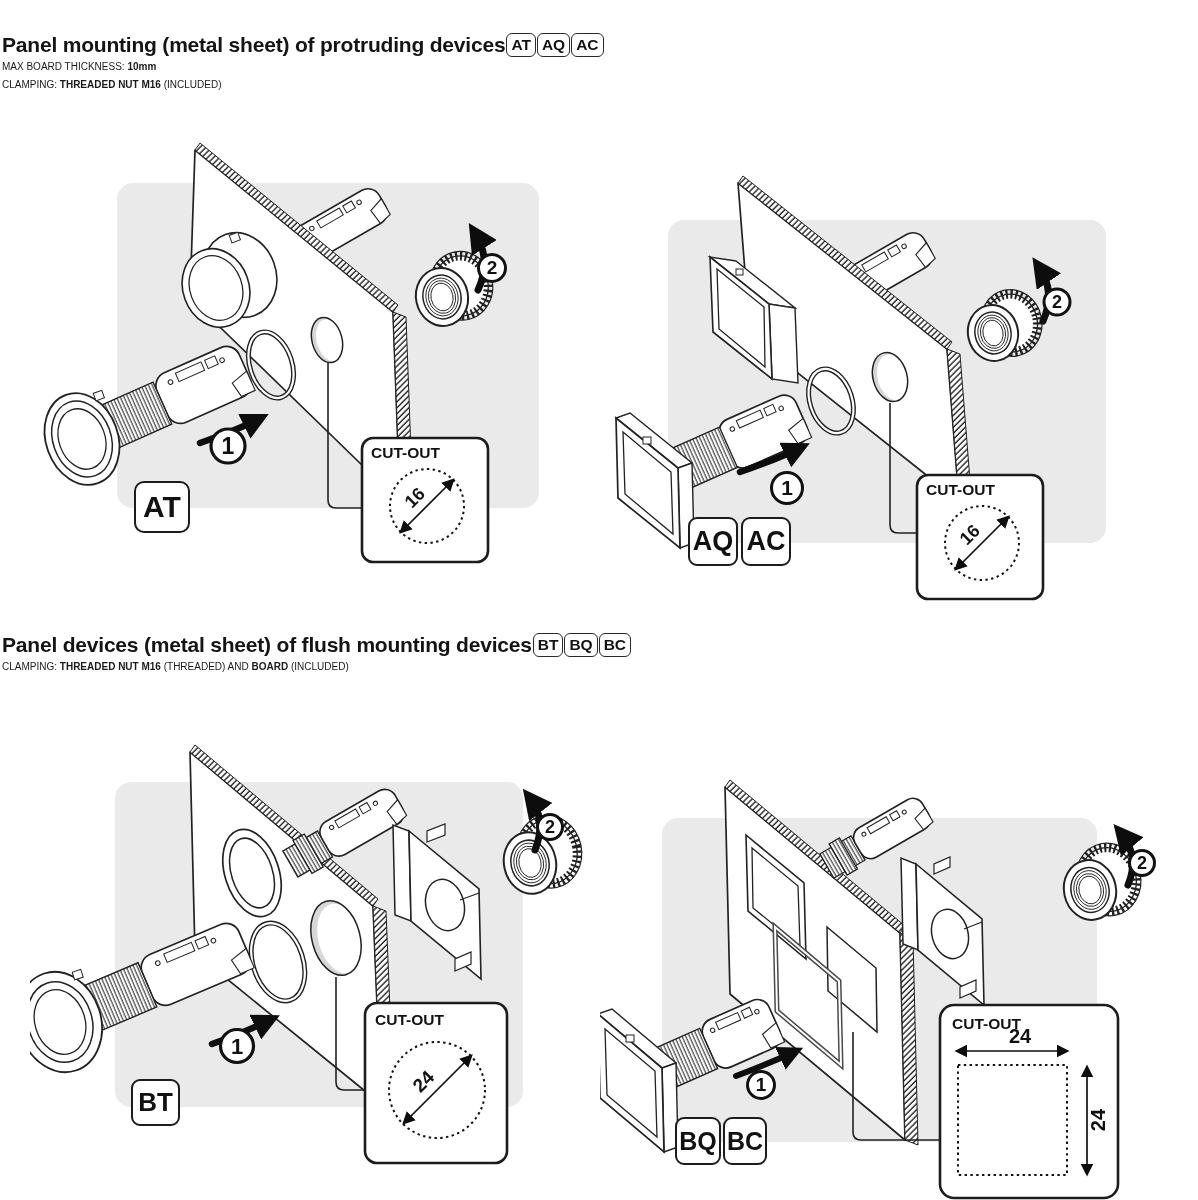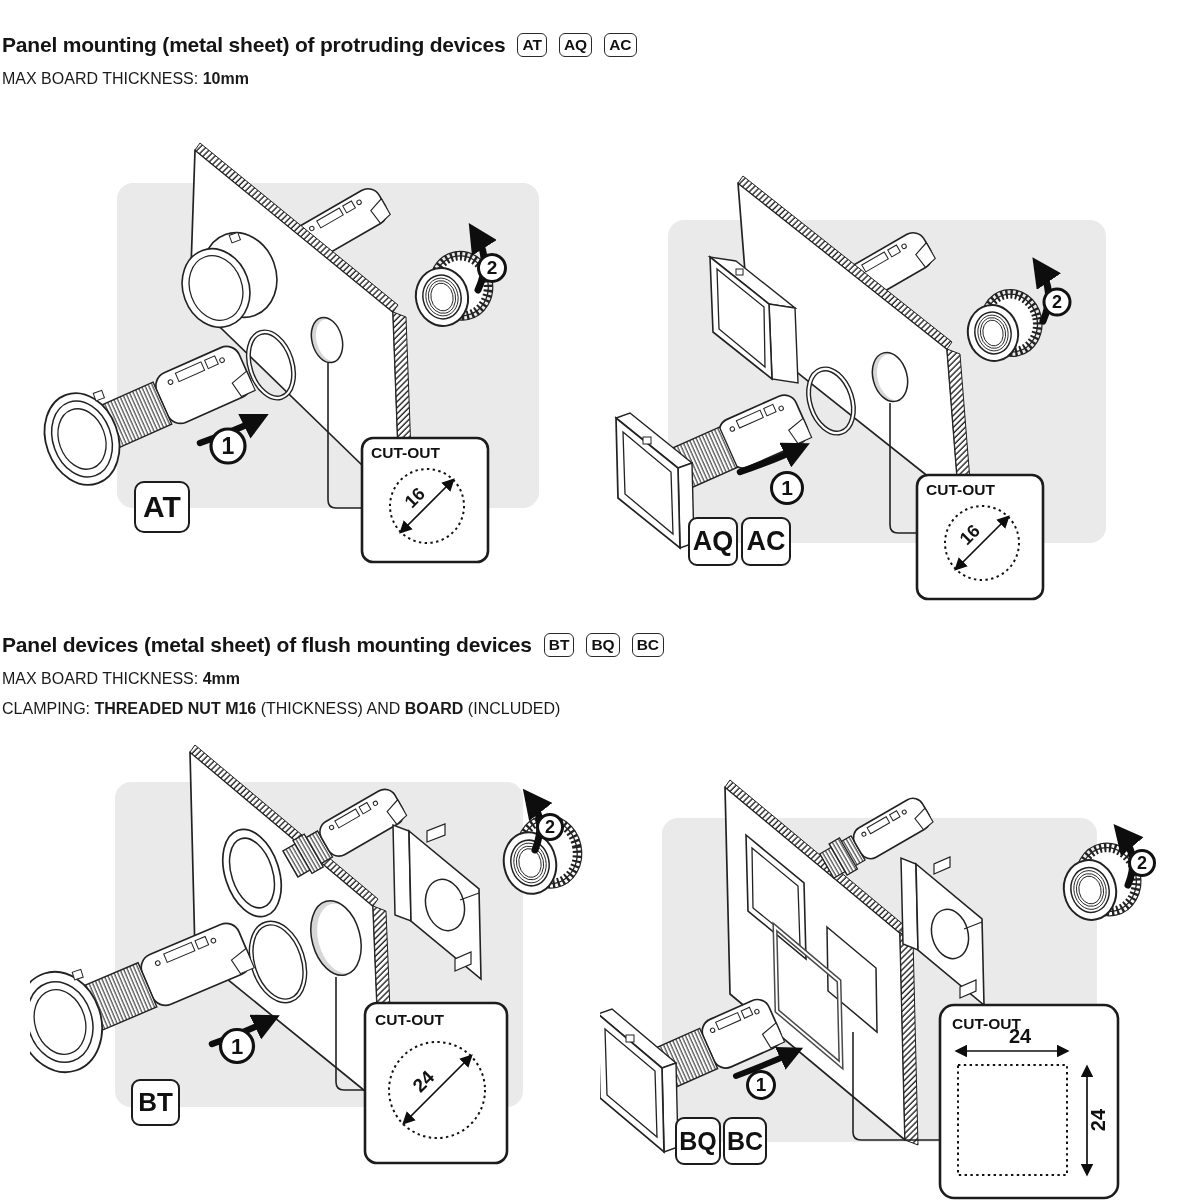--- a/index.html
+++ b/index.html
@@ -1,52 +1,52 @@
 <!DOCTYPE html>
 <html><head>
 <meta charset="utf-8">
 <style>
   html,body{margin:0;padding:0}
   body{width:1198px;height:1200px;position:relative;background:#fff;overflow:hidden;
        font-family:"Liberation Sans",sans-serif;color:#111}
   .sec{position:absolute;left:2px}
-  .title-row{display:flex;gap:12px}
+  .title-row{display:flex;gap:1px}
   .title-row h1{font-size:21px;margin:0;font-weight:700;letter-spacing:-0.2px;color:#141414}
   .hbadge{border:1.7px solid #2a2a2a;border-radius:6px;font-weight:700;font-size:15.5px;
           padding:2px 4px;line-height:1.1;background:#fff}
-  .spec{font-size:16px;line-height:17px;color:#1a1a1a;margin-top:13px}
+  .spec{font-size:10px;line-height:17px;color:#1a1a1a;margin-top:1px}
   .spec b{font-weight:700}
   .dbadge{position:absolute;background:#fff;border:2.6px solid #1c1c1c;border-radius:10px;
           display:flex;align-items:center;justify-content:center;font-weight:700;color:#111}
   svg{position:absolute}
   svg text{font-family:"Liberation Sans",sans-serif;font-weight:700;fill:#111}
   .ln{stroke:#222;fill:none}
 </style>
 </head>
 <body>
 
 <header class="sec" style="top:33px">
   <div class="title-row">
     <h1>Panel mounting (metal sheet) of protruding devices</h1>
     <span class="hbadge">AT</span>
     <span class="hbadge">AQ</span>
     <span class="hbadge">AC</span>
   </div>
   <div class="spec"><span>MAX BOARD THICKNESS: </span><b>10mm</b></div>
+  <div class="spec"><span>CLAMPING: </span><b>THREADED NUT M16</b><span> (INCLUDED)</span></div>
 </header>
 
 <header class="sec" style="top:633px">
   <div class="title-row">
     <h1>Panel devices (metal sheet) of flush mounting devices</h1>
     <span class="hbadge">BT</span>
     <span class="hbadge">BQ</span>
     <span class="hbadge">BC</span>
   </div>
-  <div class="spec"><span>MAX BOARD THICKNESS: </span><b>4mm</b></div>
-  <div class="spec"><span>CLAMPING: </span><b>THREADED NUT M16</b><span> (THICKNESS) AND </span><b>BOARD</b><span> (INCLUDED)</span></div>
+  <div class="spec"><span>CLAMPING: </span><b>THREADED NUT M16</b><span> (THREADED) AND </span><b>BOARD</b><span> (INCLUDED)</span></div>
 </header>
 
 <svg style="left:30px;top:120px" width="520" height="470" viewBox="0 0 520 470">
   <defs>
     <pattern id="hA" width="4.2" height="4.2" patternUnits="userSpaceOnUse" patternTransform="rotate(45)">
       <rect width="4.2" height="4.2" fill="#fff"></rect>
         <line x1="1" y1="0" x2="1" y2="4.2" stroke="#222" stroke-width="1.4"></line>
     </pattern>
     <pattern id="tA" width="3.4" height="8" patternUnits="userSpaceOnUse">
       <rect width="3.4" height="8" fill="#fff"></rect>

